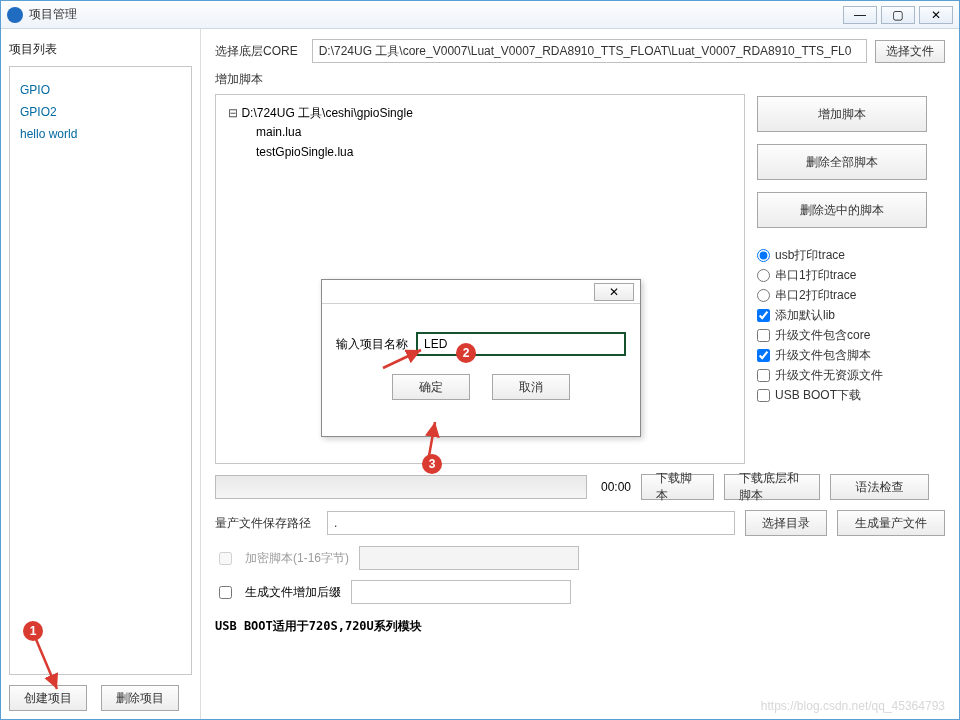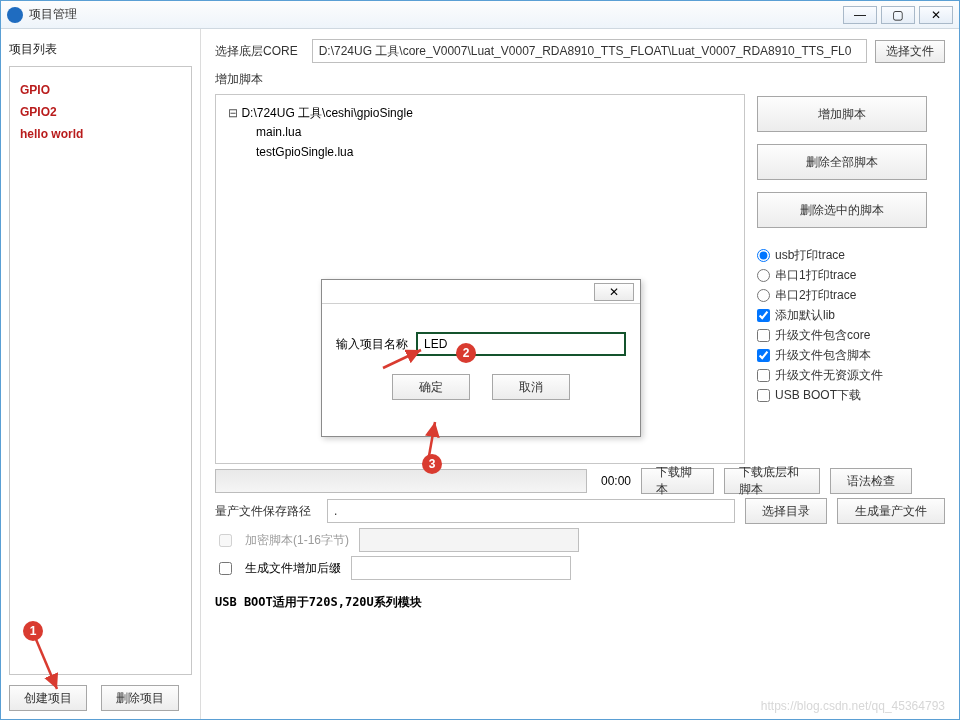--- a/index.html
+++ b/index.html
@@ -7,39 +7,39 @@
   .window { width: 960px; height: 720px; background: #fff; border: 1px solid #5a9fd4; position: relative; }
   .titlebar { height: 28px; background: linear-gradient(#fdfdfd,#eef4fa); border-bottom: 1px solid #cfd8e0; display:flex; align-items:center; padding:0 6px; }
   .titlebar .icon-app { width:16px;height:16px;border-radius:50%;background:#1f6cc0;display:inline-block;margin-right:6px; position:relative;}
   .titlebar .title { color:#333; }
   .win-controls { margin-left:auto; display:flex; gap:4px;}
   .win-ctrl { width:34px;height:18px;border:1px solid #a9b9c9; background:linear-gradient(#fafcff,#e6eef7); display:flex;align-items:center;justify-content:center; font-family:Arial; }
   .content { position:absolute; top:28px; left:0; right:0; bottom:0; display:flex; }
   .left-pane { width:200px; border-right:1px solid #dcdcdc; display:flex; flex-direction:column; padding:8px; }
   .lp-title { padding:4px 0 8px 0; color:#222;}
   .lp-list { flex:1; border:1px solid #c7c7c7; background:#fff; padding:12px 10px; }
-  .lp-item { color:#b91c1c; padding:4px 0; cursor:default;font-weight:bold;}
+  .lp-item { color:#0369a1; padding:4px 0; cursor:default;}
   .lp-buttons { display:flex; gap:14px; margin-top:10px;}
   .btn { display:inline-flex; align-items:center; justify-content:center; background:linear-gradient(#fdfdfd,#ececec); border:1px solid #a7a7a7; height:26px; padding:0 14px; cursor:pointer; color:#333;}
   .btn.small{ height:23px; padding:0 10px;}
   .btn.big{ height:36px; width:170px;}
   .right-pane { flex:1; padding:10px 14px 10px 14px; position:relative; }
   .row { display:flex; align-items:center; margin-bottom:8px; }
   .label { color:#333; margin-right:6px; }
   .input-text { height:24px; border:1px solid #bfbfbf; background:#fff; padding:0 6px; color:#333; }
   .core-path { flex:1; margin:0 8px; }
   .script-area { display:flex; gap:12px; margin-top:4px;}
   .tree { width:530px; height:370px; border:1px solid #c7c7c7; background:#fff; padding:10px 12px; font-size:12px;}
   .tree-root::before{ content:"⊟ "; color:#555;}
   .tree-child{ padding-left:28px; line-height:20px;}
   .side-actions{ flex:1; display:flex; flex-direction:column; gap:12px; padding-top:2px;}
   .opt{ display:flex; align-items:center; gap:5px; color:#333; margin:3px 0;}
   .opt input{ margin:0;}
   .progress{ width:372px; height:24px; border:1px solid #bcbcbc; background:linear-gradient(#e9e9e9,#f5f5f5); display:inline-block;}
-  .row2{ display:flex; align-items:center; gap:10px; margin-top:4px;}
+  .row2{ display:flex; align-items:center; gap:10px; margin-top:10px;}
   .watermark{ position:absolute; right:14px; bottom:6px; color:#d7d7d7; font-size:12px;}
   .bold-msg{ font-weight:bold; font-family:SimSun,monospace; margin-top:14px;}
   .disabled-chk{ color:#9b9b9b;}
 
   
   .dialog{ position:absolute; left:320px; top:278px; width:320px; height:158px; background:#fff; border:1px solid #8b8b8b; box-shadow:2px 2px 6px rgba(0,0,0,0.2);}
   .dlg-title{ height:24px; border-bottom:1px solid #d0d0d0; display:flex; align-items:center; justify-content:flex-end; padding-right:6px;}
   .dlg-close{ width:40px;height:18px;border:1px solid #a7a7a7;background:linear-gradient(#fdfdfd,#ececec);display:flex;align-items:center;justify-content:center;}
   .dlg-body{ padding:28px 14px 10px 14px;}
   .dlg-row{ display:flex; align-items:center; gap:8px;}
@@ -143,21 +143,21 @@
               </label>
           </div>
         </div>
       </div>
 
       <div class="row2">
         <span class="progress"></span>
         <span style="margin-left:4px;">00:00</span>
         <div class="btn" style="width:73px">下载脚本</div>
         <div class="btn" style="width:96px">下载底层和脚本</div>
-        <div class="btn" style="width:82px">语法检查</div>
+        <div class="btn" style="width:99px">语法检查</div>
       </div>
 
       <div class="row2">
         <span class="label">量产文件保存路径</span>
         <input class="input-text" style="flex: 1 1 0%;" value=".">
         <div class="btn" style="width:82px">选择目录</div>
         <div class="btn" style="width:108px">生成量产文件</div>
       </div>
 
       <div class="row2 disabled-chk">

